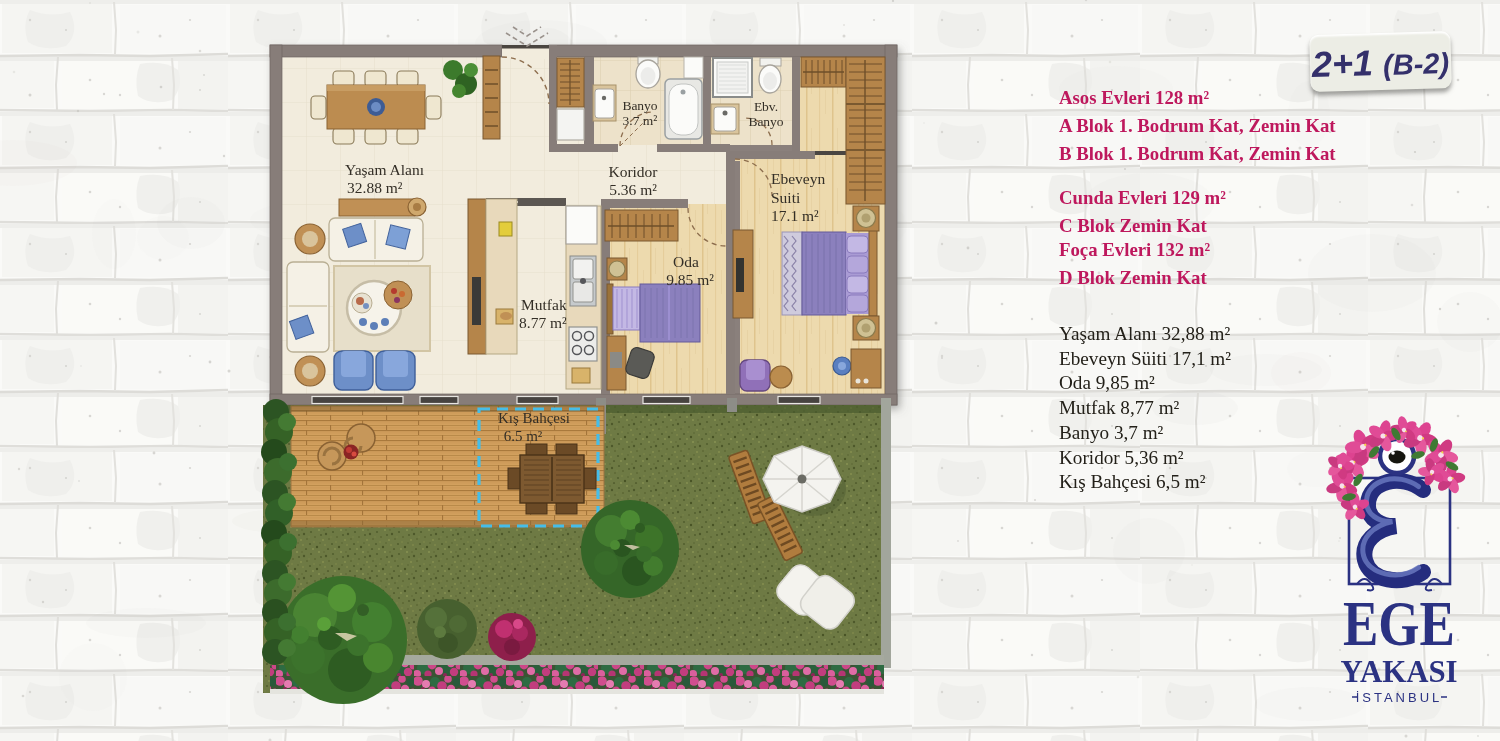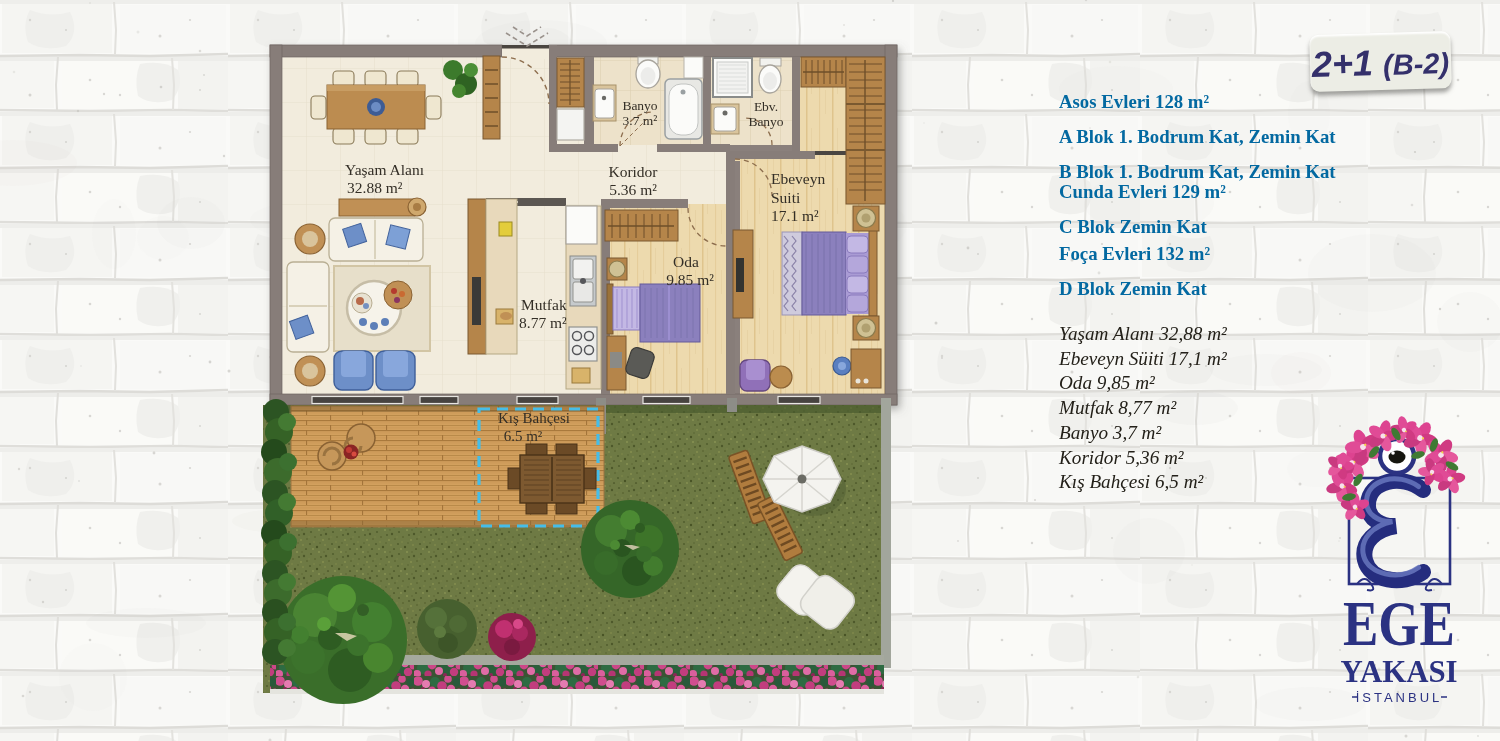--- a/index.html
+++ b/index.html
@@ -1,19 +1,19 @@
 <!DOCTYPE html>
 <html><head>
 <meta charset="utf-8">
 <style>
 html,body{margin:0;padding:0}
 body{width:1500px;height:741px;position:relative;overflow:hidden;background:#fbfbfa;font-family:"Liberation Serif",serif}
 .abs{position:absolute}
-.rt{color:#0369a1;font-weight:bold;font-size:18.8px;line-height:35px;white-space:nowrap}
-.ri{color:#232019;font-style:italic;font-size:19.2px;line-height:24.7px;white-space:nowrap}
+.rt{color:#be185d;font-weight:bold;font-size:18.8px;line-height:28px;white-space:nowrap}
+.ri{color:#232019;font-size:19.2px;line-height:24.7px;white-space:nowrap}
 </style>
 </head>
 <body>
 
 <svg class="abs" style="left:0;top:0" width="1500" height="741" viewBox="0 0 1500 741">
 <defs>
 <pattern id="brick" width="228" height="112" patternUnits="userSpaceOnUse">
 <rect width="228" height="112" fill="#fafaf8"></rect>
 <rect x="2" y="3" width="110" height="50" fill="#f5f5f2"></rect>
 <rect x="120" y="5" width="106" height="48" fill="#f8f8f6"></rect>
@@ -733,17 +733,17 @@
 <path d="M1352 697 h6 M1441 697 h6" stroke="#2b3282" stroke-width="1.5"></path>
 </g>
 
 </svg>
 
 <div class="abs" style="left:1310px;top:33px;width:141px;height:57px;background:#ecede5;border-radius:9px;transform:rotate(-1.6deg);box-shadow:0 4px 4px rgba(90,90,85,0.55), inset 0 2px 2px #ffffff;"></div>
 <div class="abs" style="left:1310px;top:38px;width:141px;height:52px;transform:rotate(-1.6deg);font-family:'Liberation Sans',sans-serif;font-weight:bold;font-style:italic;color:#34306b;font-size:36px;text-align:center;letter-spacing:0px;line-height:50px">2+1 <span style="font-size:29px">(B-2)</span></div>
 
 <div class="abs rt" style="left:1059px;top:84px">Asos Evleri 128 m²<br>A Blok 1. Bodrum Kat, Zemin Kat<br>B Blok 1. Bodrum Kat, Zemin Kat</div>
 
-<div class="abs rt" style="left:1059px;top:174px">Cunda Evleri 129 m²<br>C Blok Zemin Kat</div>
+<div class="abs rt" style="left:1059px;top:184px">Cunda Evleri 129 m²<br>C Blok Zemin Kat</div>
 
 <div class="abs rt" style="left:1059px;top:236px">Foça Evleri 132 m²<br>D Blok Zemin Kat</div>
 
 <div class="abs ri" style="left:1059px;top:322px">Yaşam Alanı 32,88 m²<br>Ebeveyn Süiti 17,1 m²<br>Oda 9,85 m²<br>Mutfak 8,77 m²<br>Banyo 3,7 m²<br>Koridor 5,36 m²<br>Kış Bahçesi 6,5 m²</div>
 
 </body></html>

